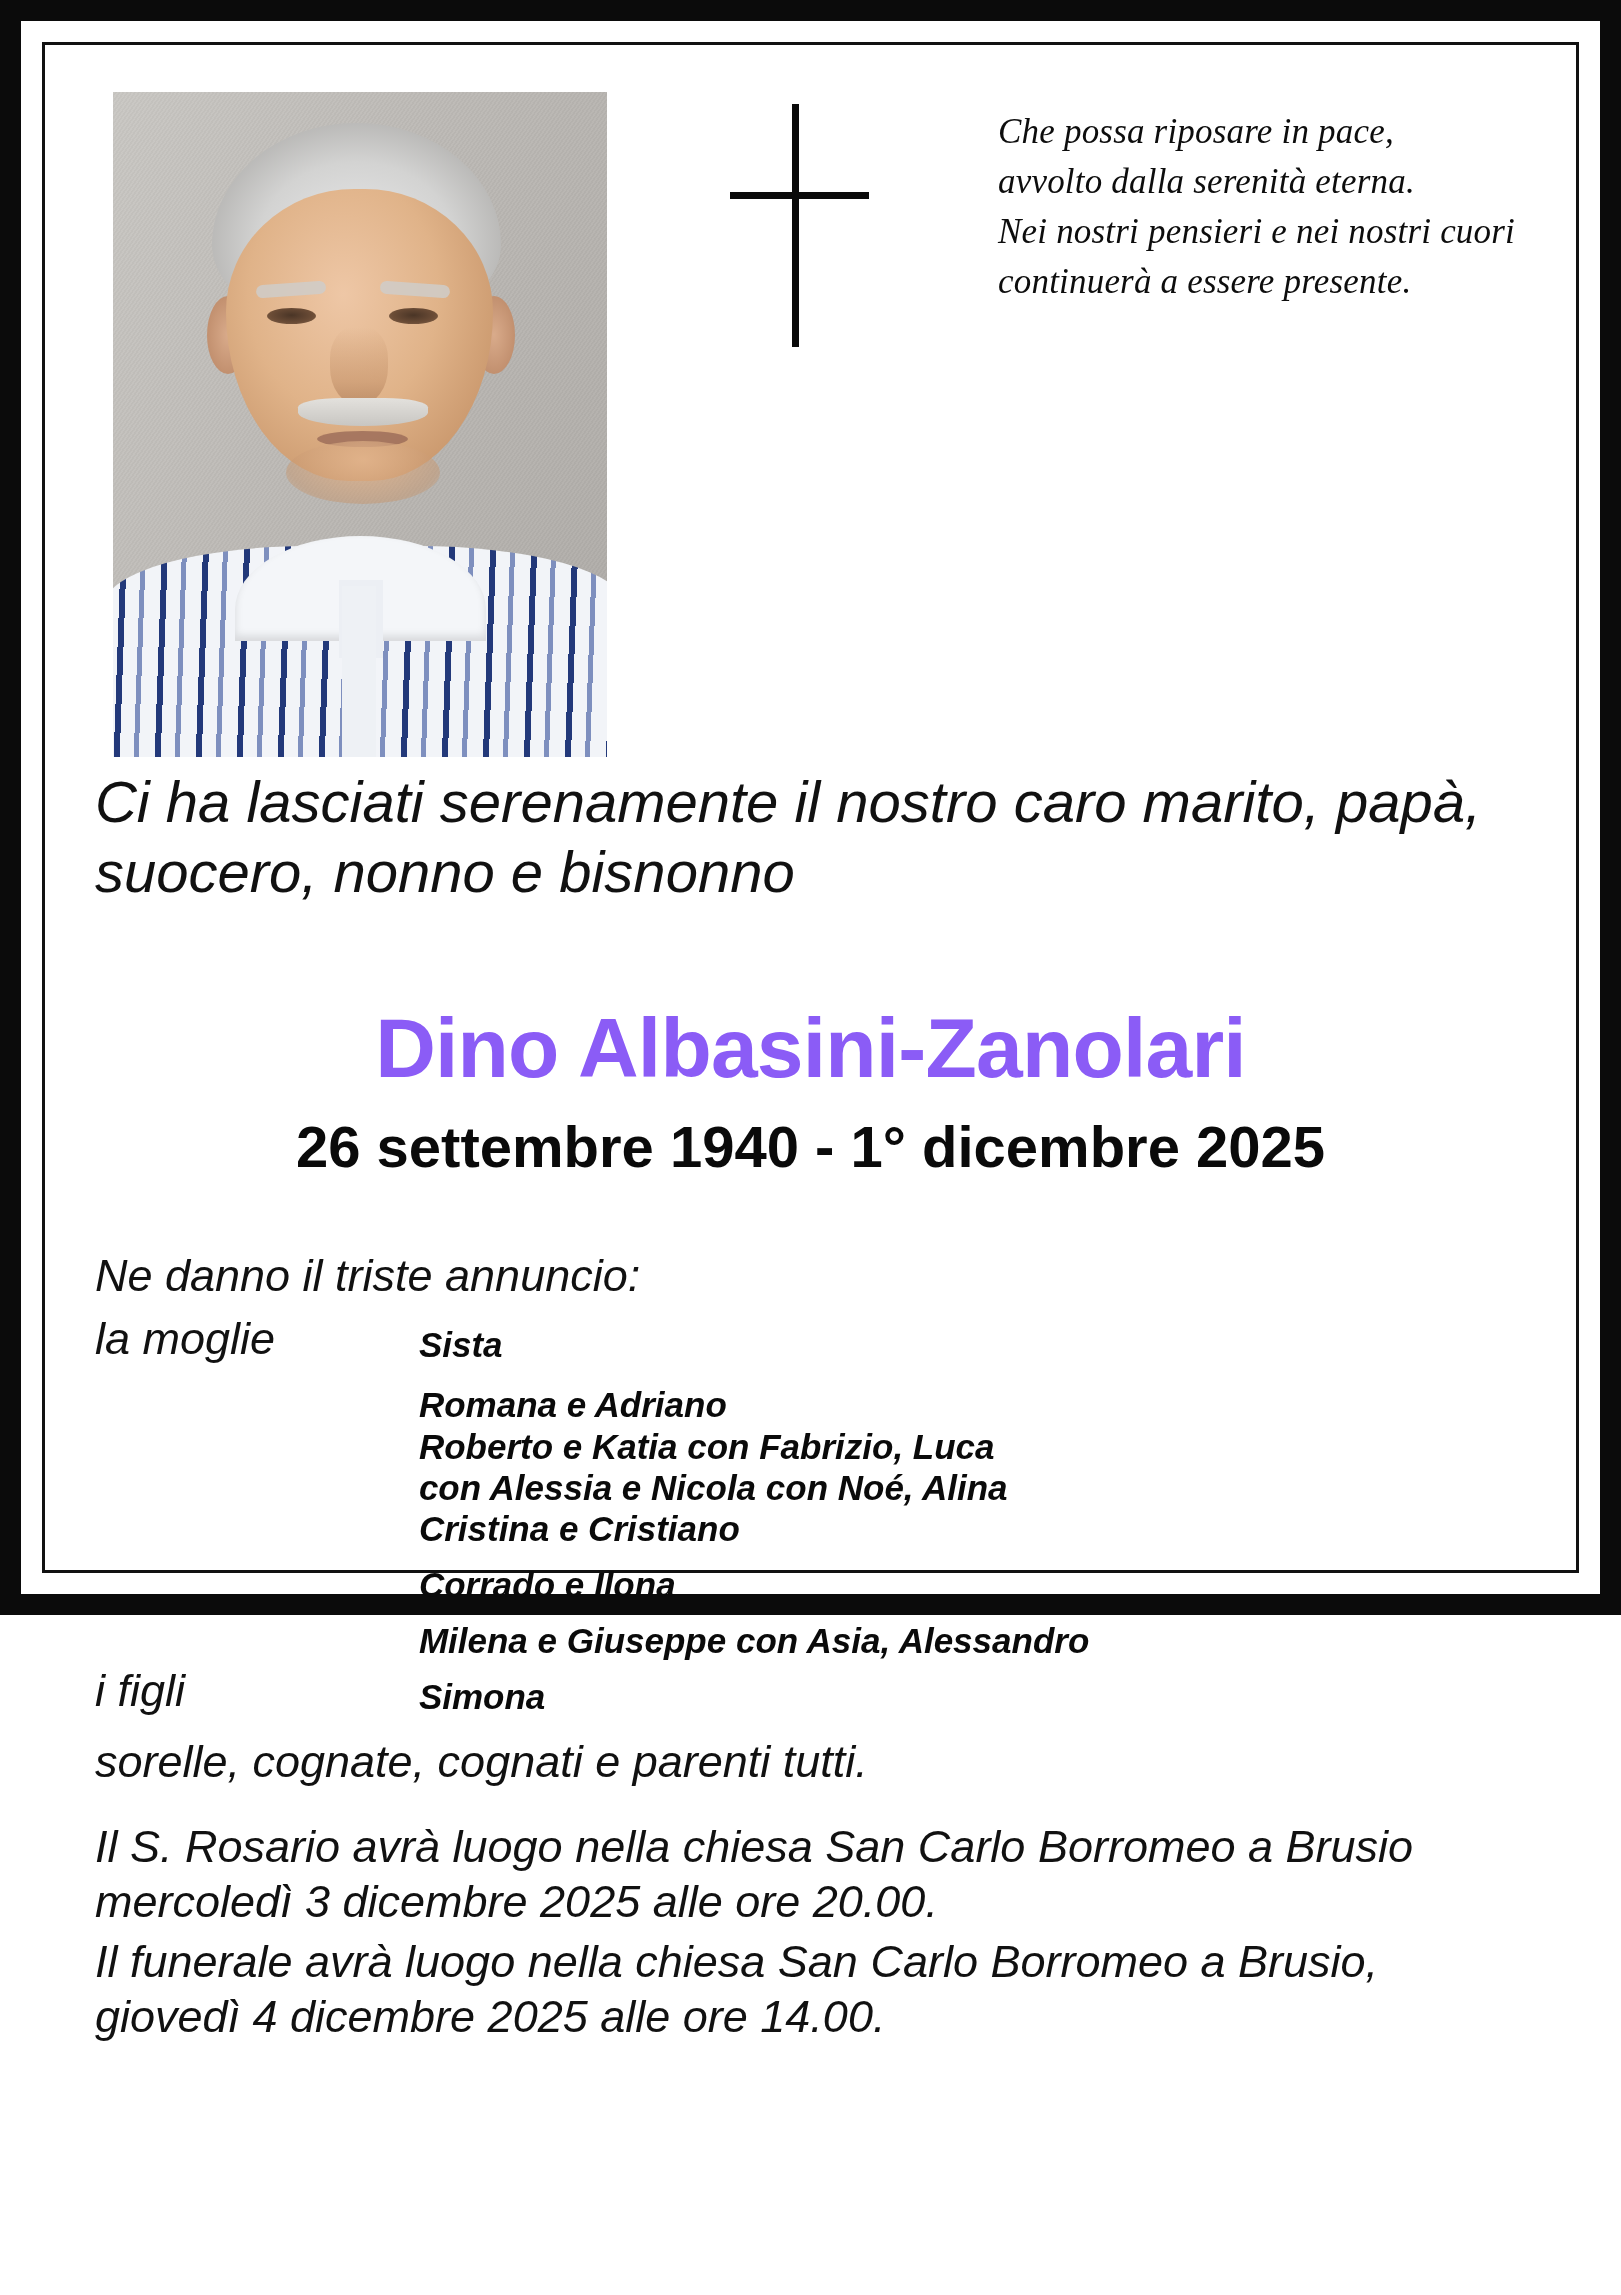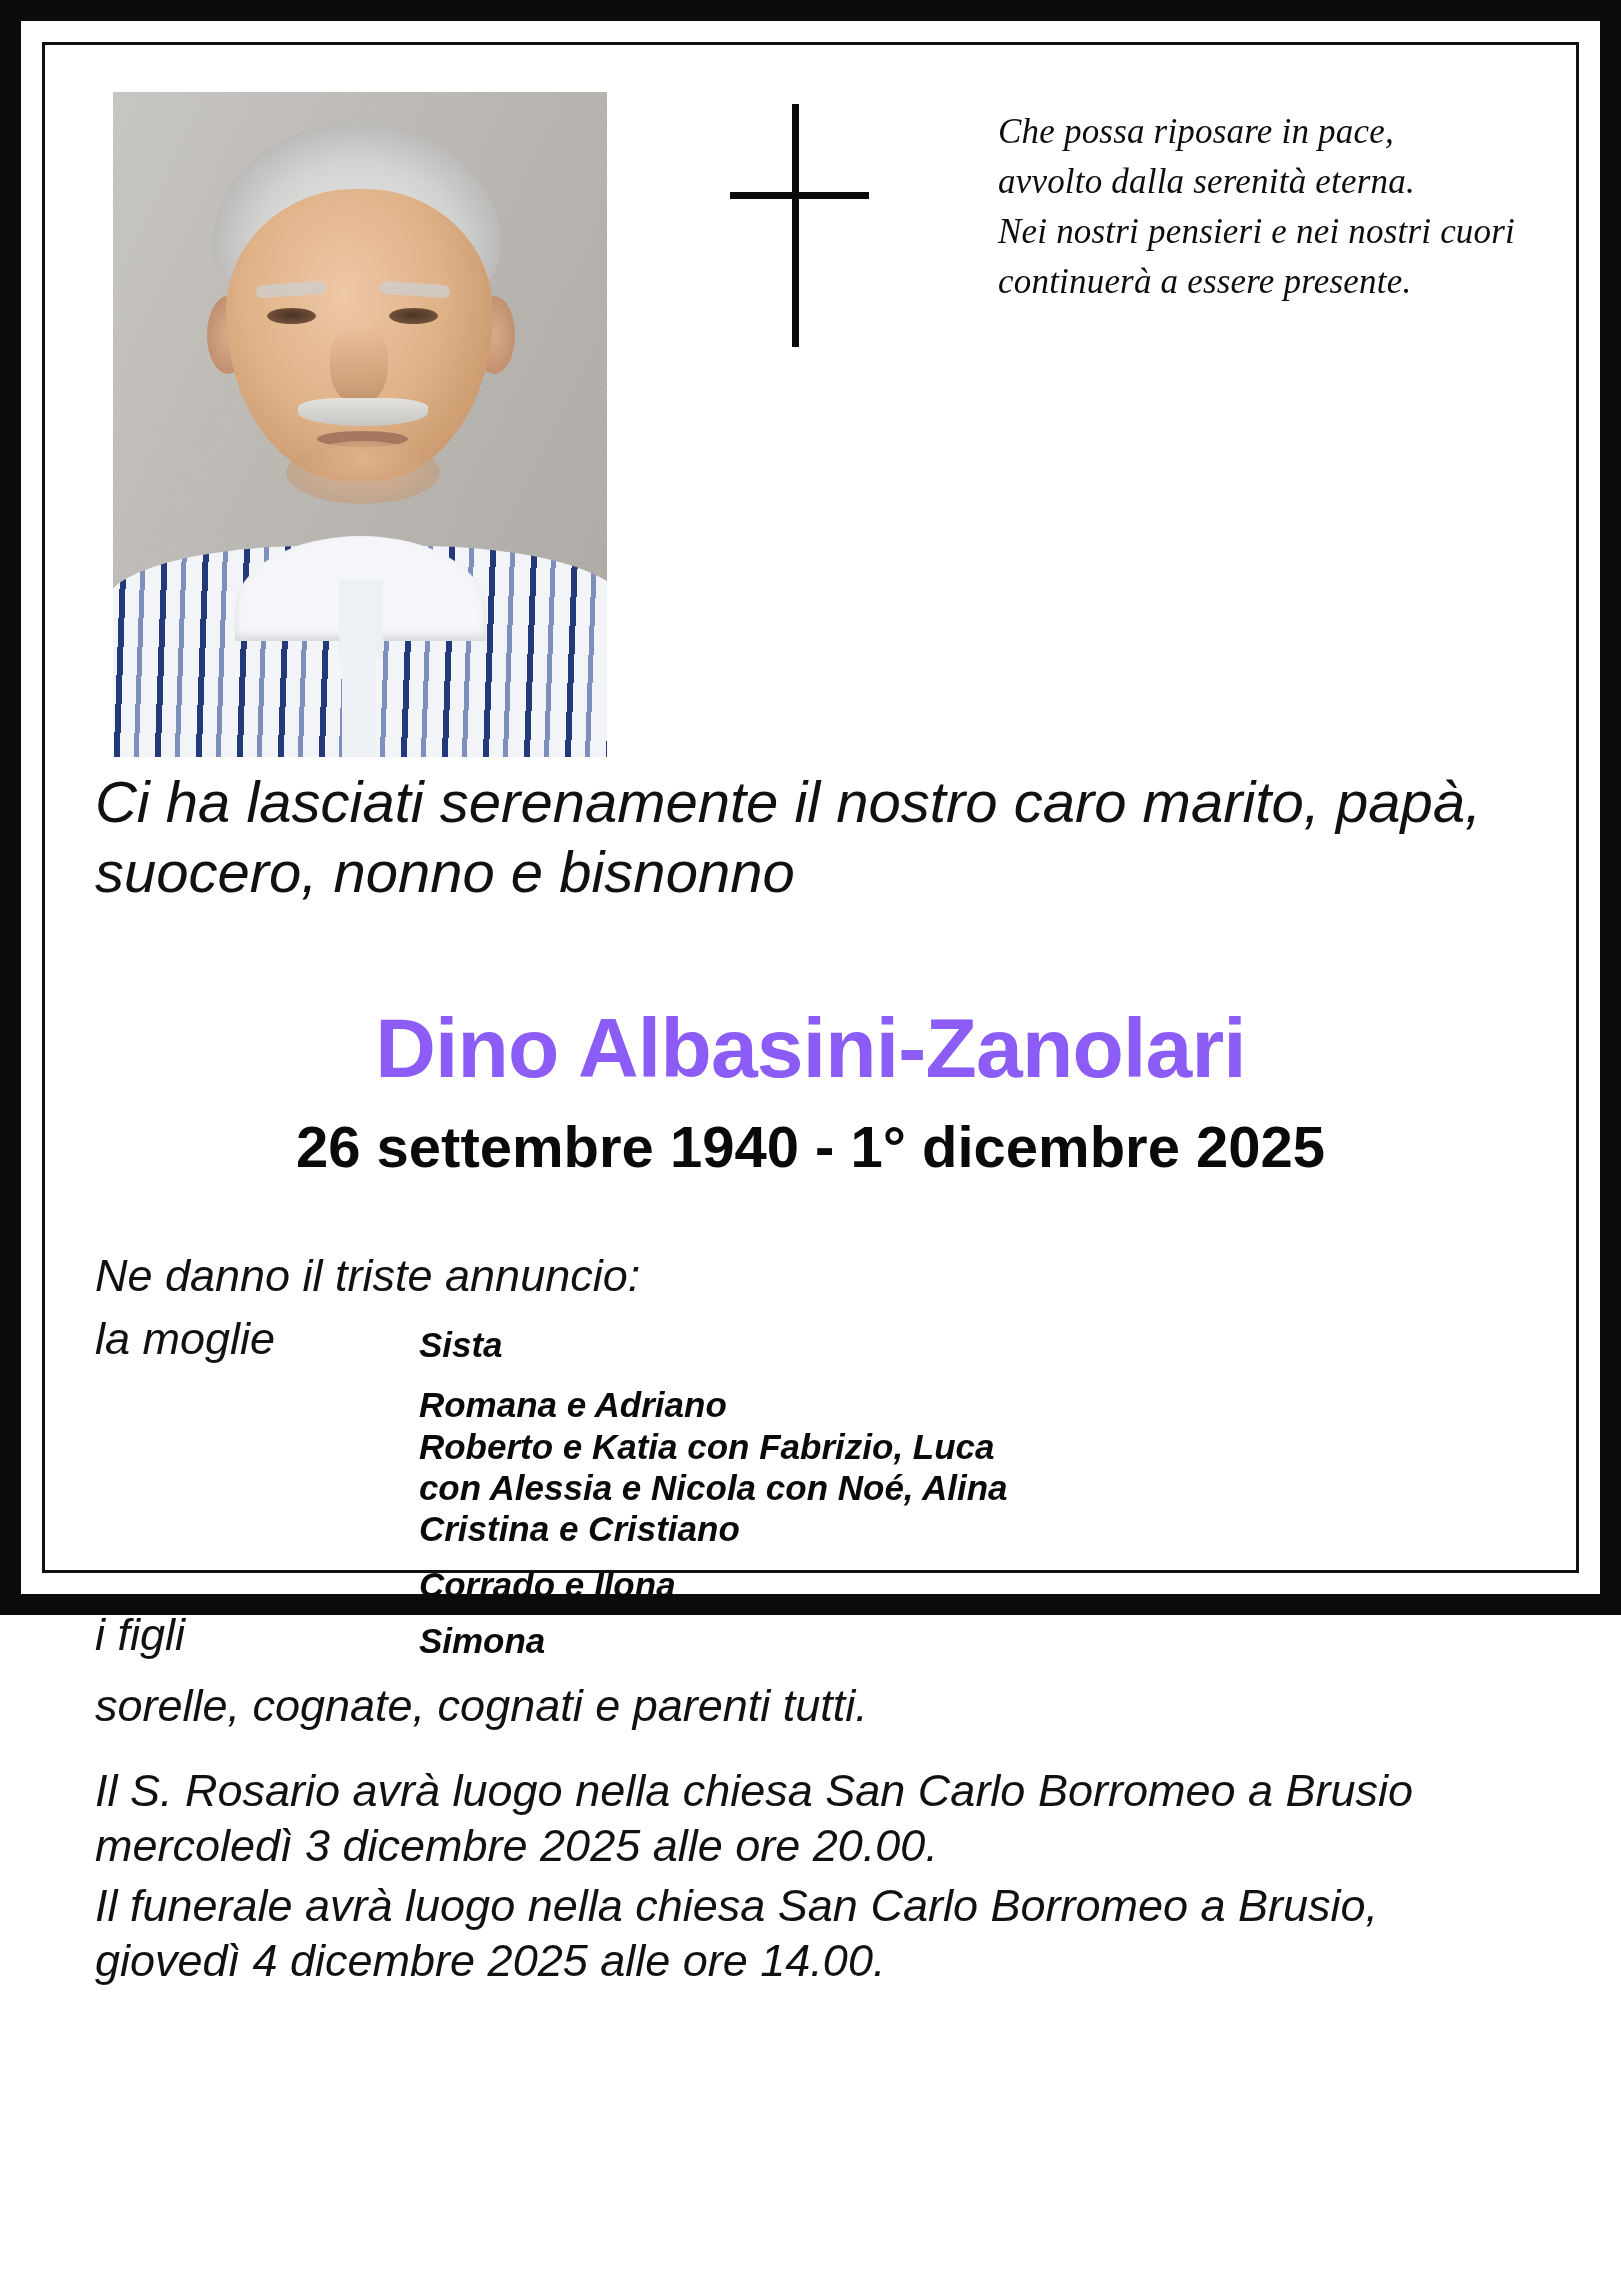--- a/index.html
+++ b/index.html
@@ -369,20 +369,21 @@
         </div>
 
         <div class="fam-row">
           <div class="fam-label">i figli</div>
           <div class="fam-names">
             <span class="sub" style="margin-top:11.3px">Romana e Adriano</span>
             <span class="sub">Roberto e Katia con Fabrizio, Luca</span>
             <span class="sub">con Alessia e Nicola con Noé, Alina</span>
             <span class="sub">Cristina e Cristiano</span>
             <span class="sub" style="margin-top:14.6px">Corrado e Ilona</span>
+            <span class="sub" style="margin-top:14.6px">Milena e Giuseppe con Asia, Alessandro</span>
             <span class="sub" style="margin-top:14.6px">Simona</span>
           </div>
         </div>
 
       </div>
 
       <div class="relatives">sorelle, cognate, cognati e parenti tutti.</div>
 
       <div class="services">
         <p>Il S. Rosario avrà luogo nella chiesa San Carlo Borromeo a Brusio mercoledì 3 dicembre 2025 alle ore 20.00.</p>

